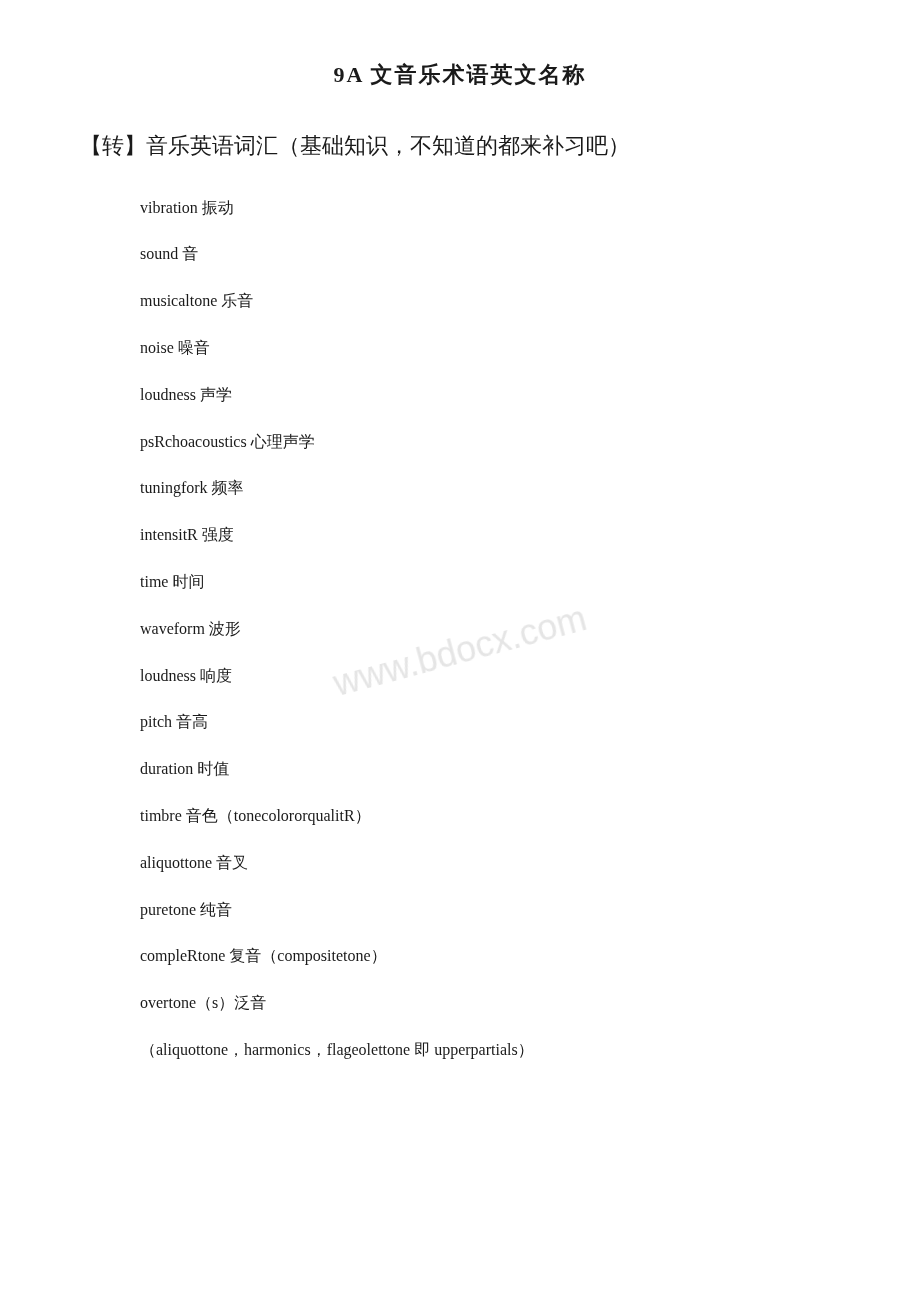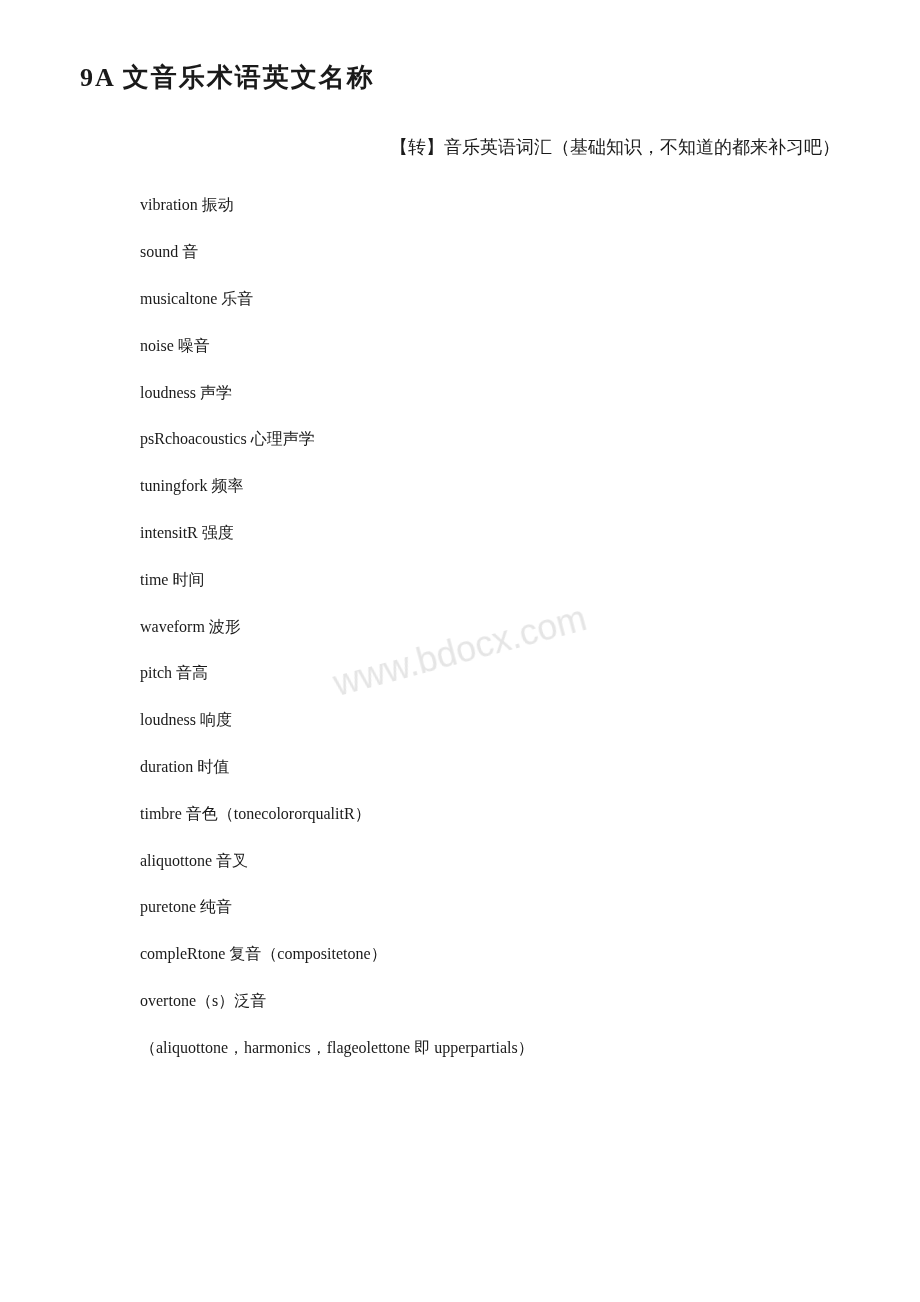--- a/index.html
+++ b/index.html
@@ -12,31 +12,31 @@
       background-color: #ffffff;
       font-family: "SimSun", "宋体", serif;
       font-size: 18px;
       color: #1a1a1a;
       width: 920px;
       min-height: 1302px;
       padding: 60px 80px 60px 80px;
     }
 
     .page-title {
-      font-size: 26px;
+      text-align: center;
+      font-size: 22px;
       font-weight: bold;
       margin-bottom: 36px;
       letter-spacing: 2px;
     }
 
     .intro-line {
-      font-size: 18px;
+      font-size: 22px;
       margin-bottom: 28px;
       line-height: 1.8;
-      text-align: right;
     }
 
     .vocab-list {
       list-style: none;
       padding-left: 60px;
     }
 
     .vocab-list li {
       margin-bottom: 18px;
       font-size: 16px;
@@ -69,22 +69,22 @@
 <li>vibration 振动</li>
     <li>sound 音</li>
     <li>musicaltone 乐音</li>
     <li>noise 噪音</li>
     <li>loudness 声学</li>
     <li>psRchoacoustics 心理声学</li>
     <li>tuningfork 频率</li>
     <li>intensitR 强度</li>
     <li>time 时间</li>
     <li>waveform 波形</li>
+    <li>loudness 响度</li>
     <li>pitch 音高</li>
-    <li>loudness 响度</li>
     <li>duration 时值</li>
     <li>timbre 音色（tonecolororqualitR）</li>
     <li>aliquottone 音叉</li>
     <li>puretone 纯音</li>
     <li>compleRtone 复音（compositetone）</li>
     <li>overtone（s）泛音</li>
     <li>（aliquottone，harmonics，flageolettone 即 upperpartials）</li>
   </ul>
 
 </body></html>

